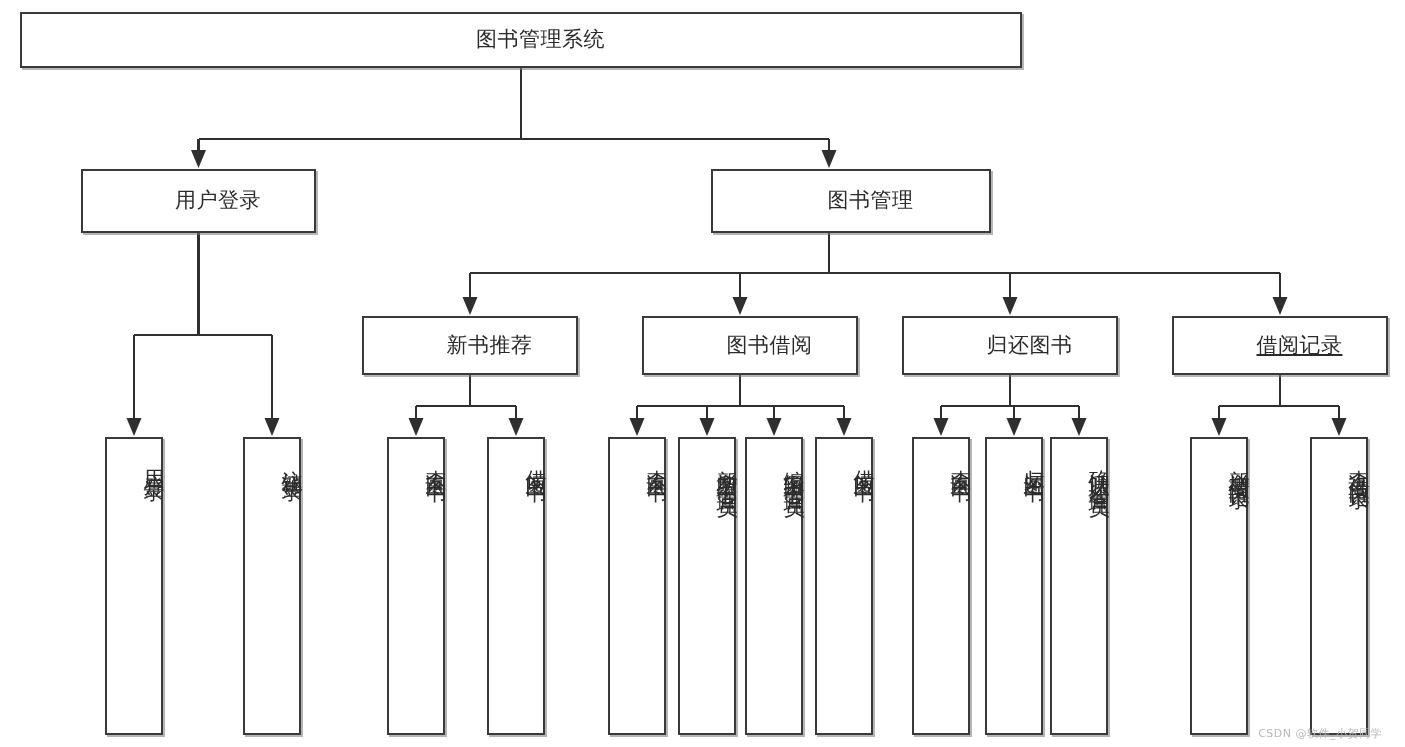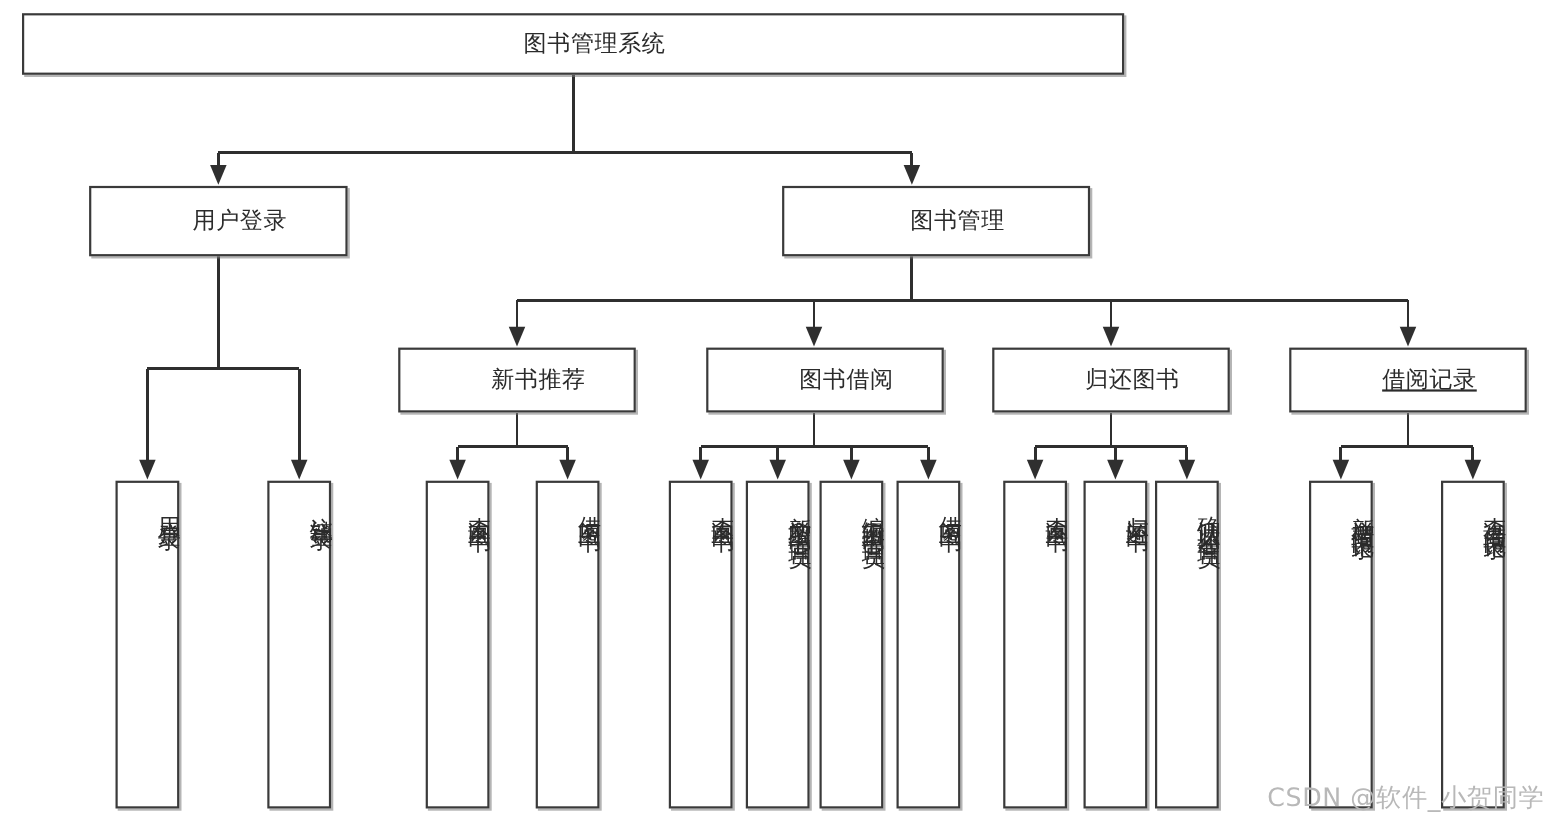--- a/index.html
+++ b/index.html
@@ -56,23 +56,23 @@
     writing-mode: vertical-rl;
     text-orientation: upright;
     font-size: 21px;
     letter-spacing: 4px;
     line-height: 1.0;
     white-space: pre;
     max-height: 100%;
   }
   #watermark {
     position: absolute;
-    right: 1px;
+    right: 23px;
     bottom: 6px;
-    font-size: 23px;
+    font-size: 11px;
     color: #b8b8b8;
     letter-spacing: 0.5px;
     z-index: 3;
     user-select: none;
   }
 </style>
 </head>
 <body>
 
 <div id="canvas">

